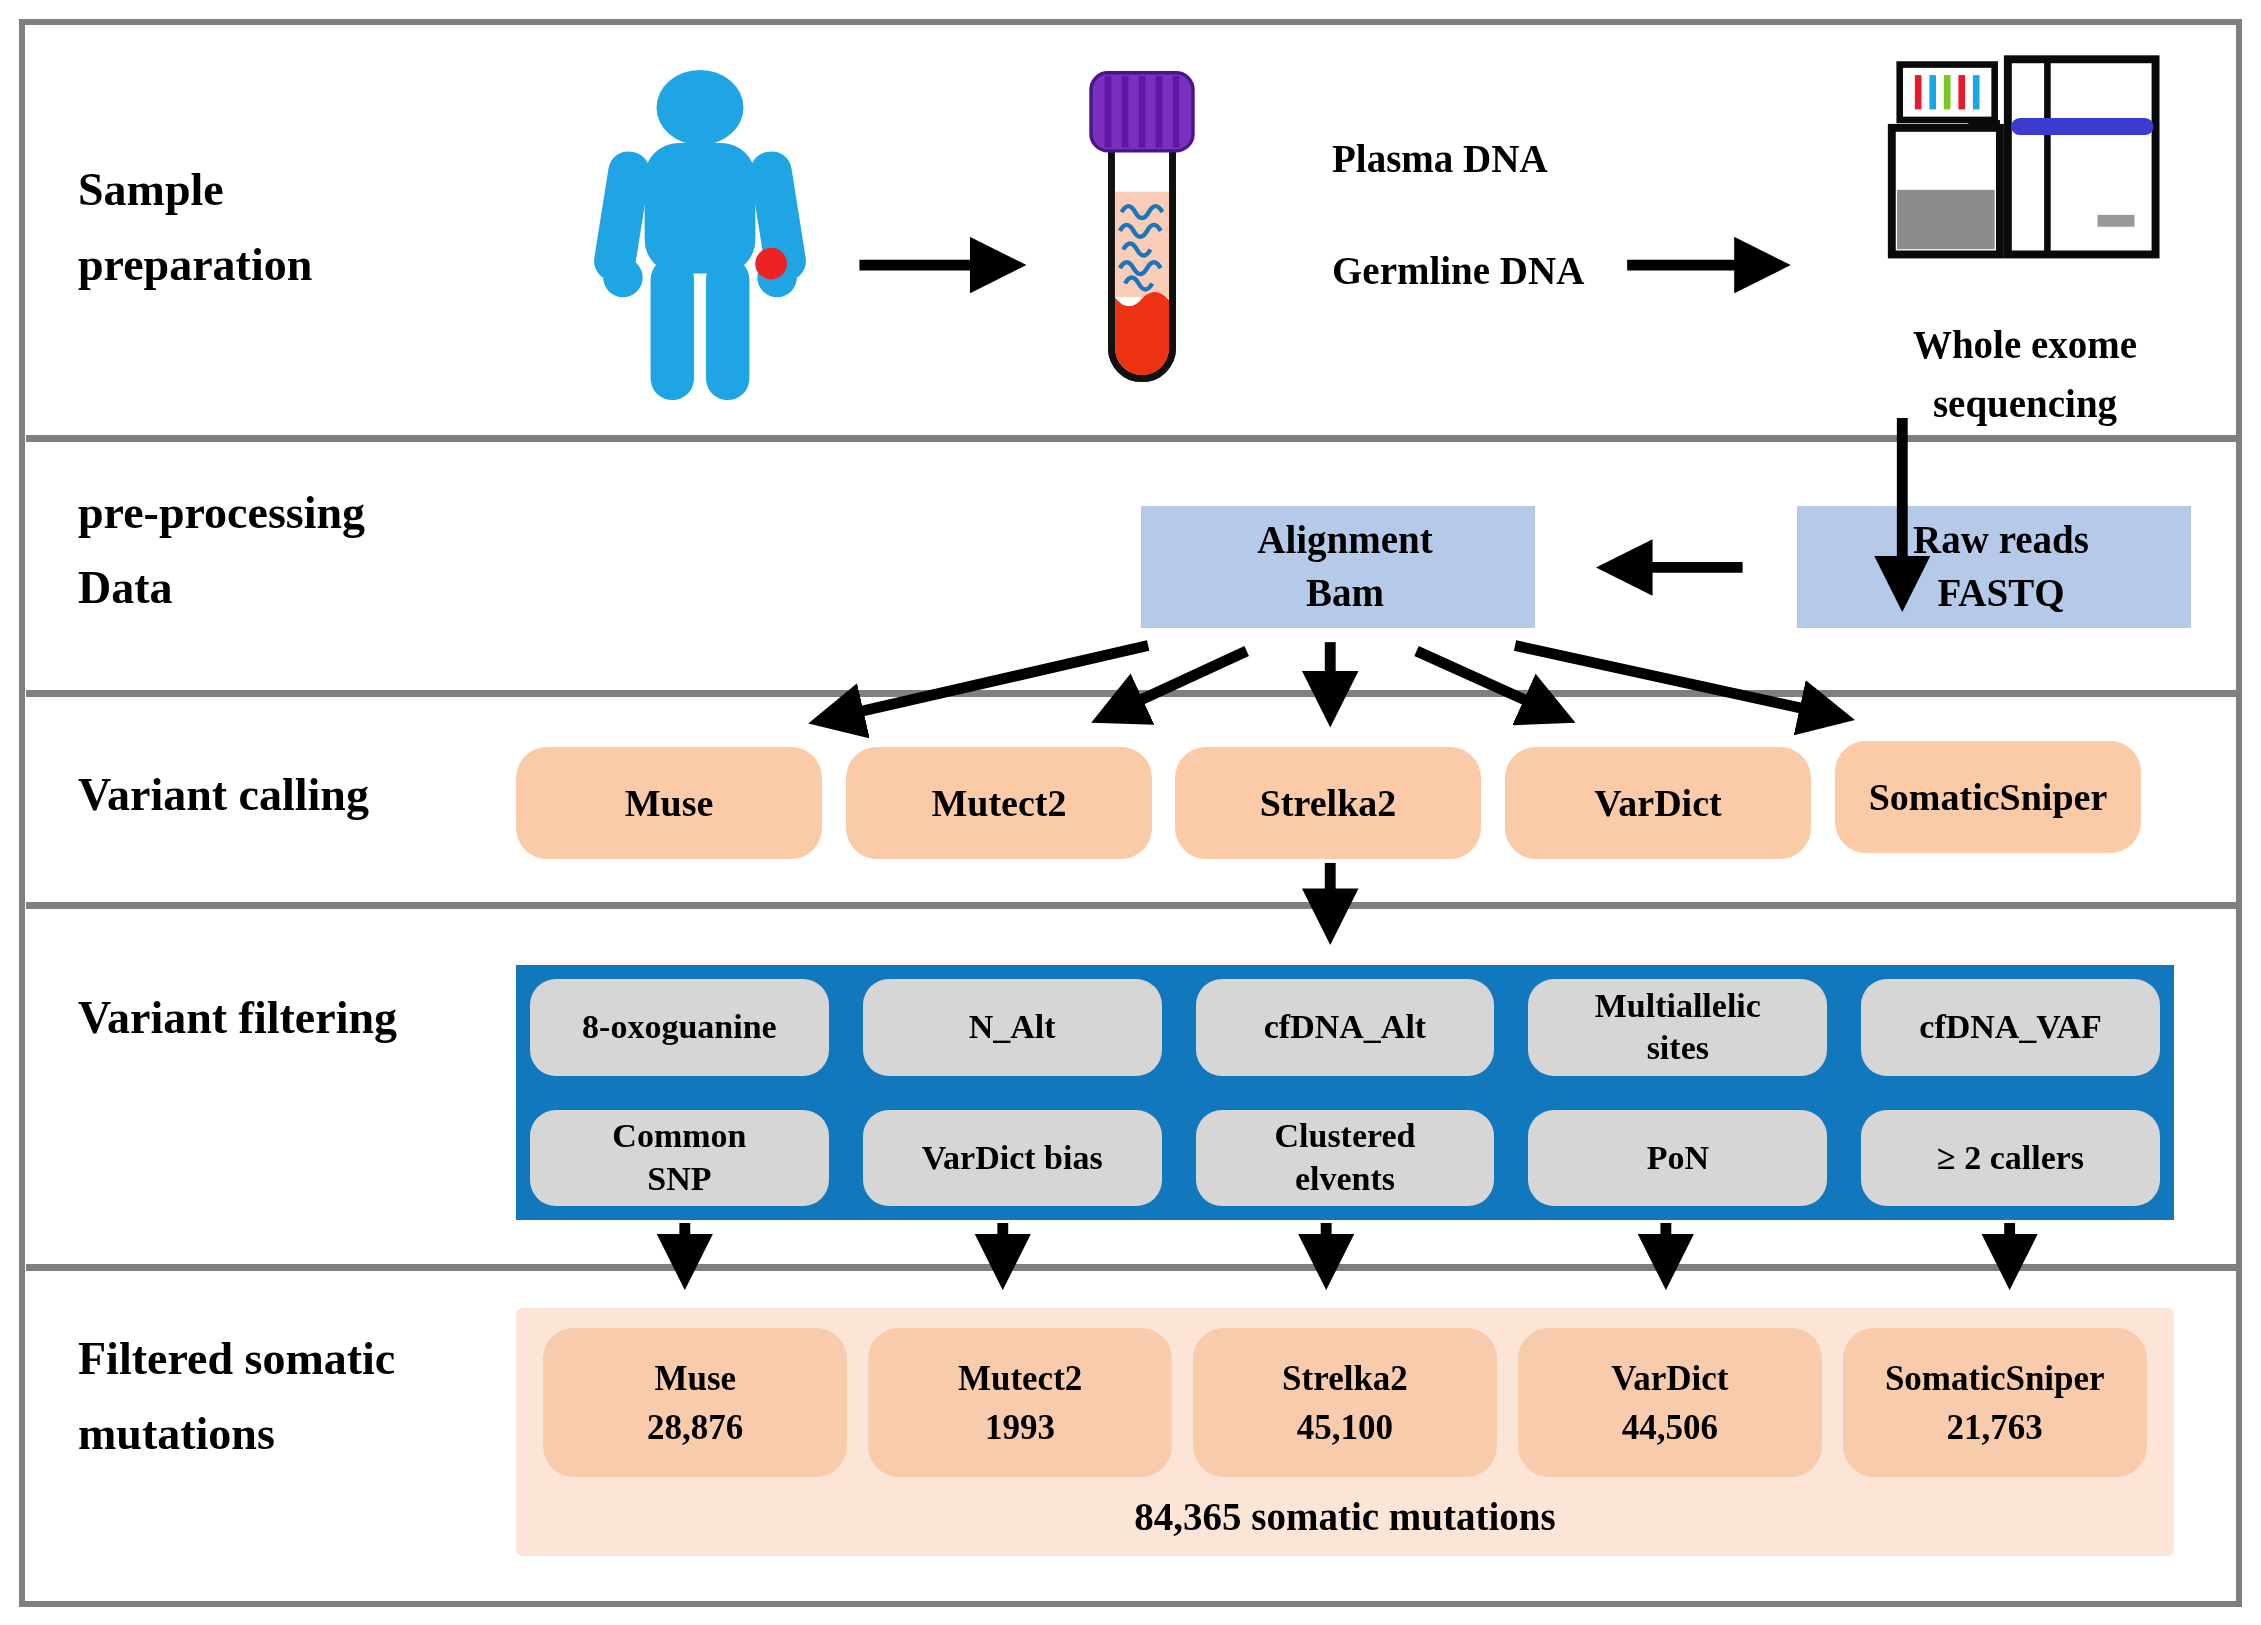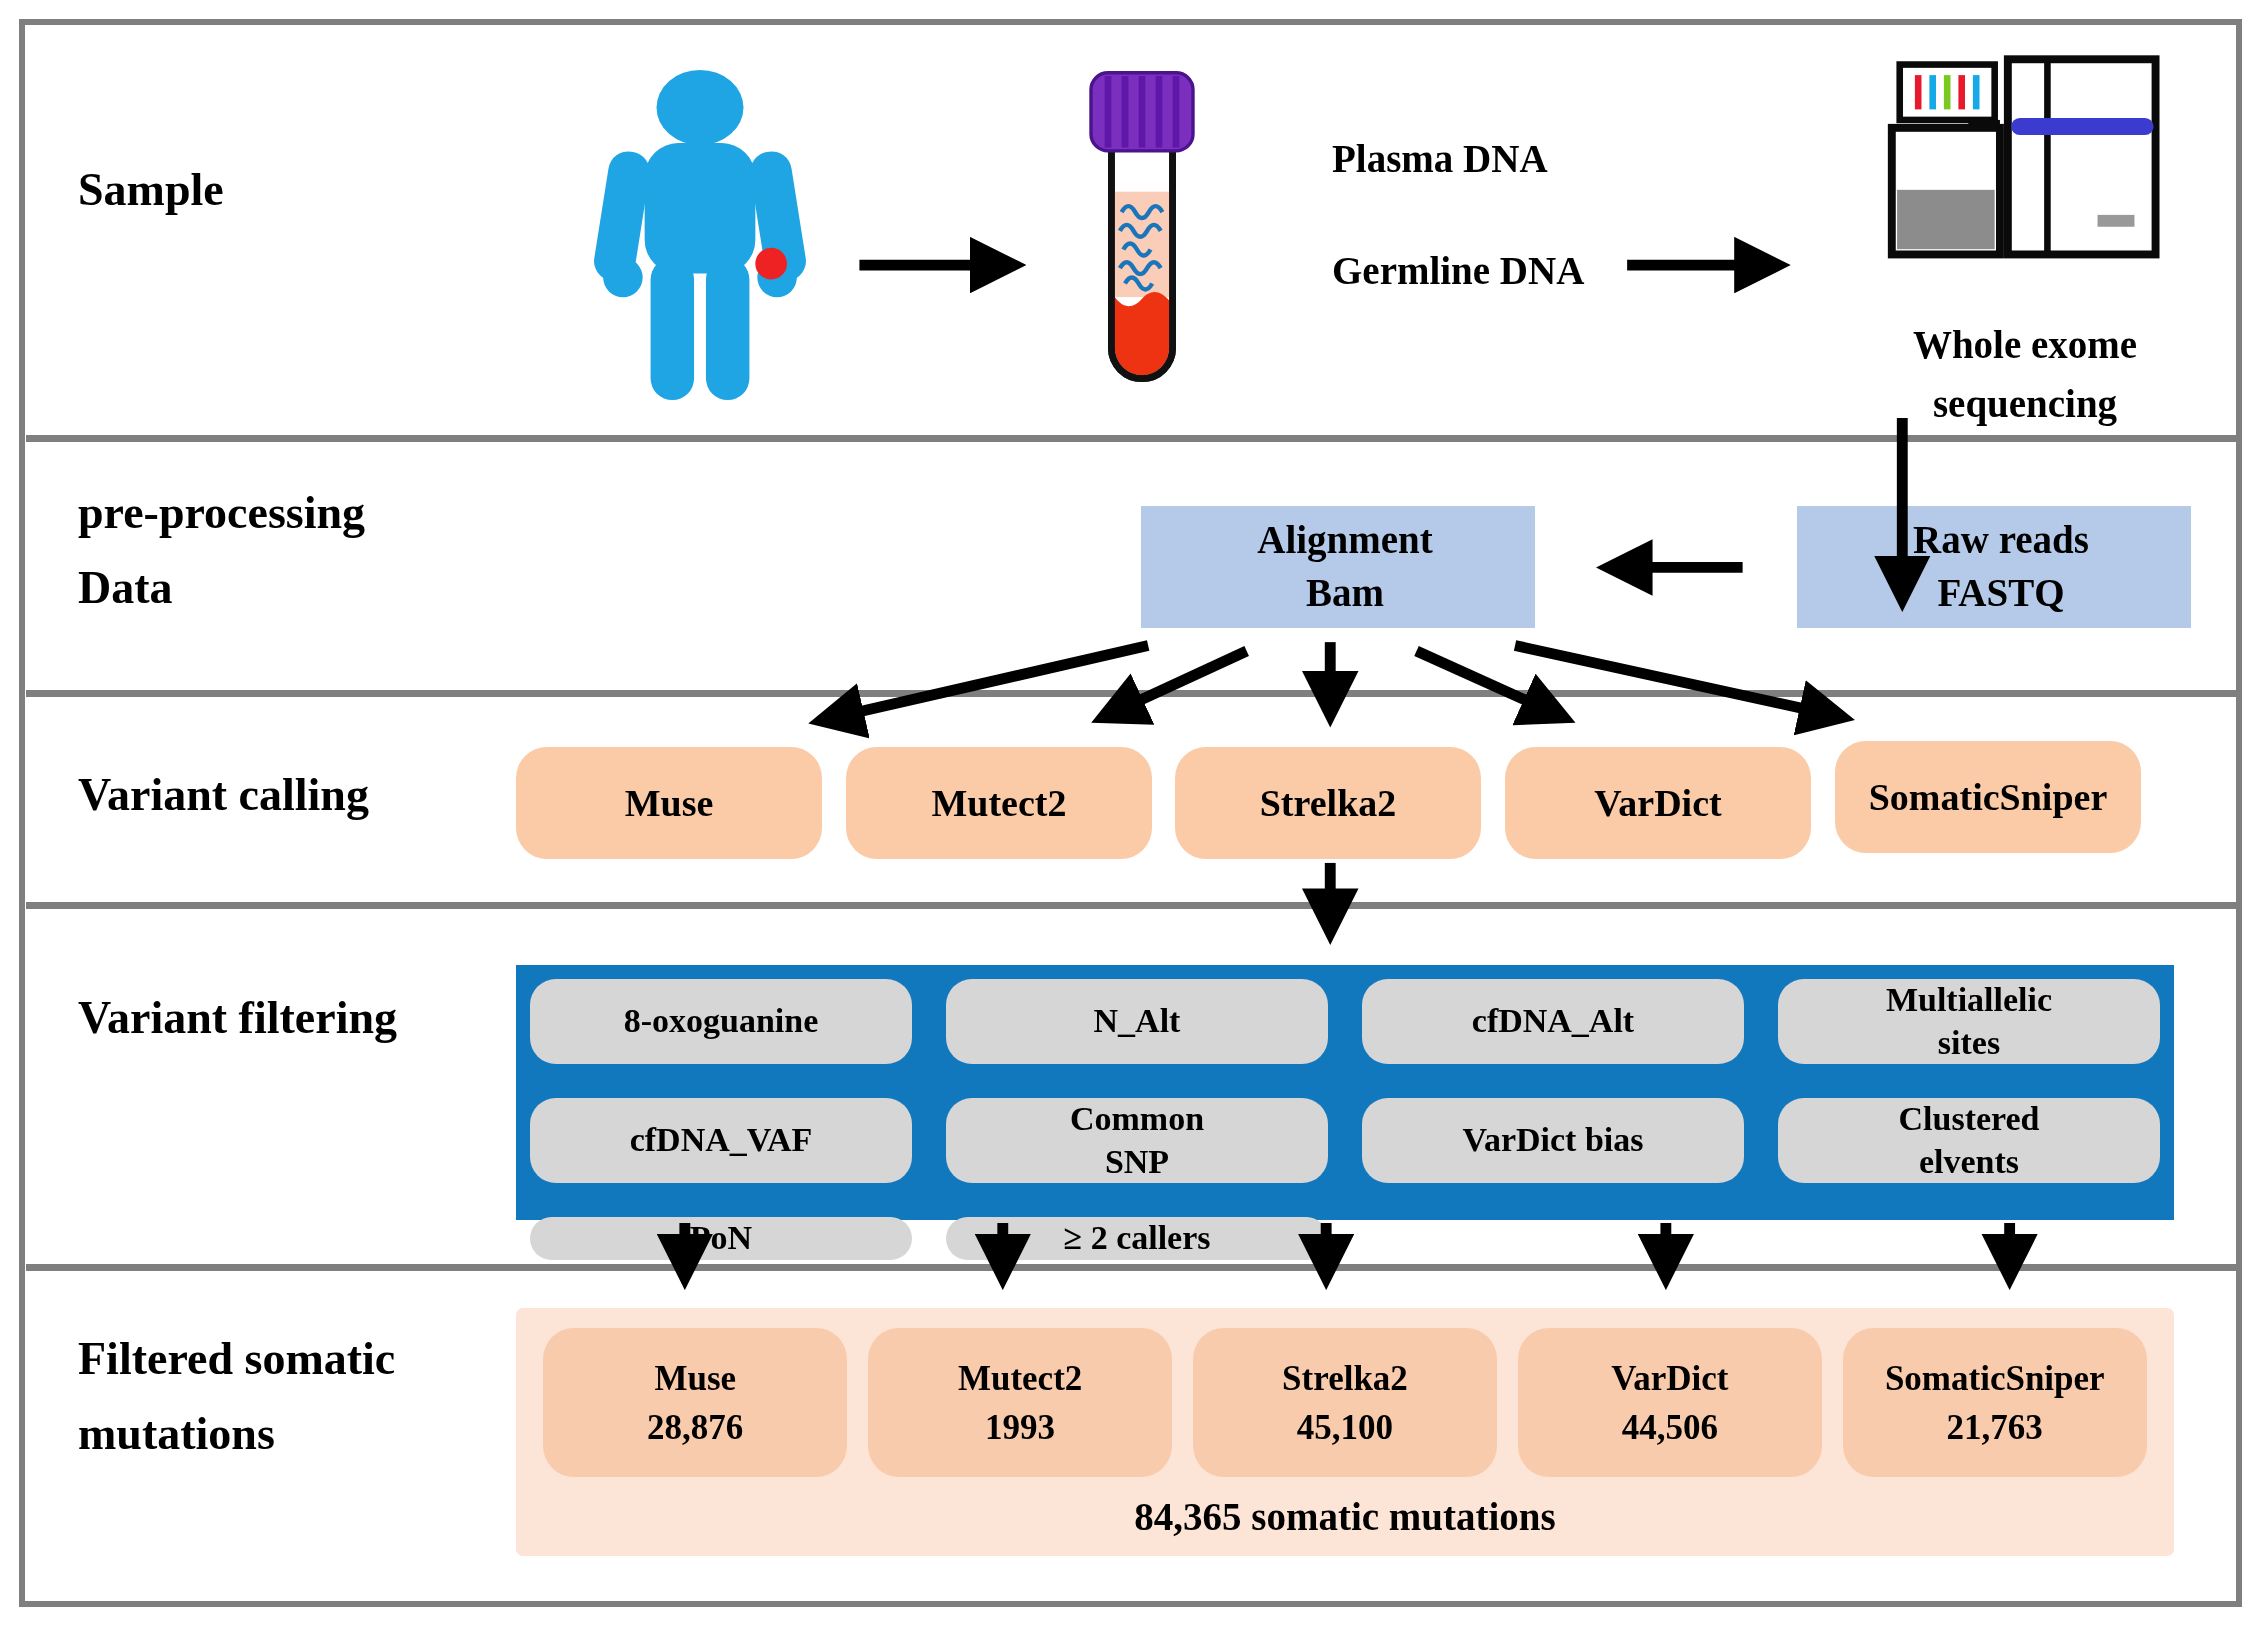--- a/index.html
+++ b/index.html
@@ -11,21 +11,21 @@
   .divider{left:26px;width:2210px;height:6.8px;background:#7f7f7f;}
   
   .row-label{left:78px;font-weight:bold;font-size:46px;line-height:1.62;white-space:nowrap;}
   .row-label span{display:block;}
   
   .bluebox{background:#b5c9e8;width:380px;height:122px;display:flex;flex-direction:column;
            align-items:center;justify-content:center;font-weight:bold;font-size:39px;line-height:1.35;text-align:center;padding-left:14px;}
   .caller{width:306px;height:112px;background:#facba6;border-radius:31px;display:flex;align-items:center;
           justify-content:center;font-weight:bold;font-size:38px;text-align:center;}
   .filter-wrap{left:516px;top:965px;width:1658px;height:255px;background:#1278be;
-               display:grid;grid-template-columns:repeat(4,1fr);grid-auto-rows:1fr;
+               display:grid;grid-template-columns:repeat(5,1fr);grid-auto-rows:1fr;
                gap:34px;padding:14px;box-sizing:border-box;}
   .filter-box{background:#d6d6d6;border-radius:26px;display:flex;flex-direction:column;align-items:center;
               justify-content:center;font-weight:bold;font-size:34px;line-height:1.25;text-align:center;}
   .results-wrap{left:516px;top:1308px;width:1658px;height:248px;background:#fce4d6;border-radius:6.8px;
                 display:grid;grid-template-columns:repeat(5,1fr);grid-template-rows:149px auto;
                 column-gap:20.4px;padding:20.4px 27px 0 27px;box-sizing:border-box;}
   .result-box{background:#f9cbad;border-radius:31px;display:flex;flex-direction:column;align-items:center;
               justify-content:center;font-weight:bold;font-size:35px;line-height:1.4;text-align:center;}
   .total-line{grid-column:1 / span 5;display:flex;align-items:center;justify-content:center;
               font-weight:bold;font-size:39px;}
@@ -39,20 +39,21 @@
 <body>
 
 <div class="abs frame"></div>
 <div class="abs divider" style="top:435px"></div>
 <div class="abs divider" style="top:690px"></div>
 <div class="abs divider" style="top:902px"></div>
 <div class="abs divider" style="top:1264px"></div>
 
 <div class="abs row-label" style="top:153px">
   <span>Sample</span>
+  <span>preparation</span>
 </div>
 
 <svg class="abs" style="left:576px;top:68px" width="248" height="336" viewBox="0 0 120 170">
   <g fill="#1fa4e4">
     <ellipse cx="60" cy="20" rx="22" ry="19"></ellipse>
     <rect x="32" y="38" width="56" height="66" rx="17"></rect>
     <rect x="10" y="42" width="21" height="66" rx="10" transform="rotate(9 20 75)"></rect>
     <rect x="89" y="42" width="21" height="66" rx="10" transform="rotate(-9 100 75)"></rect>
     <circle cx="21" cy="106" r="10"></circle>
     <circle cx="99" cy="106" r="10"></circle>

